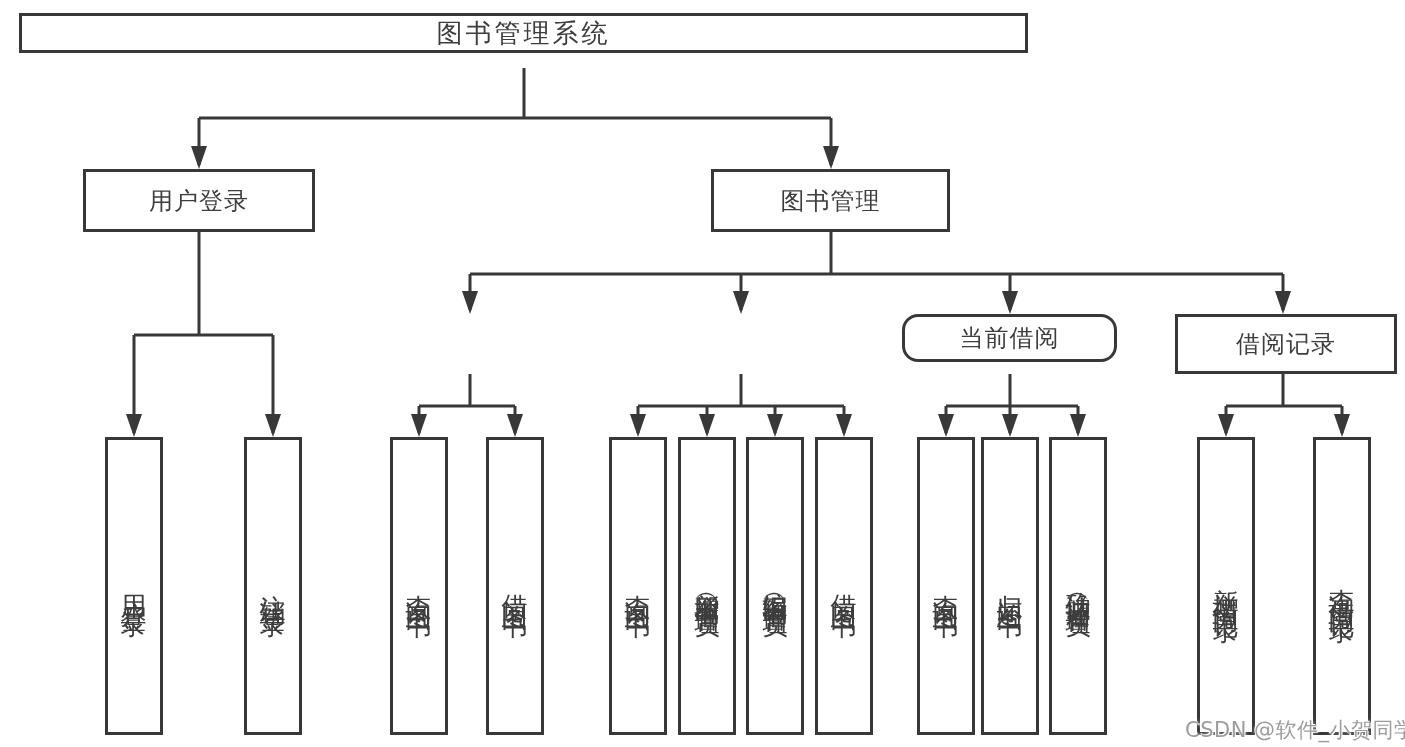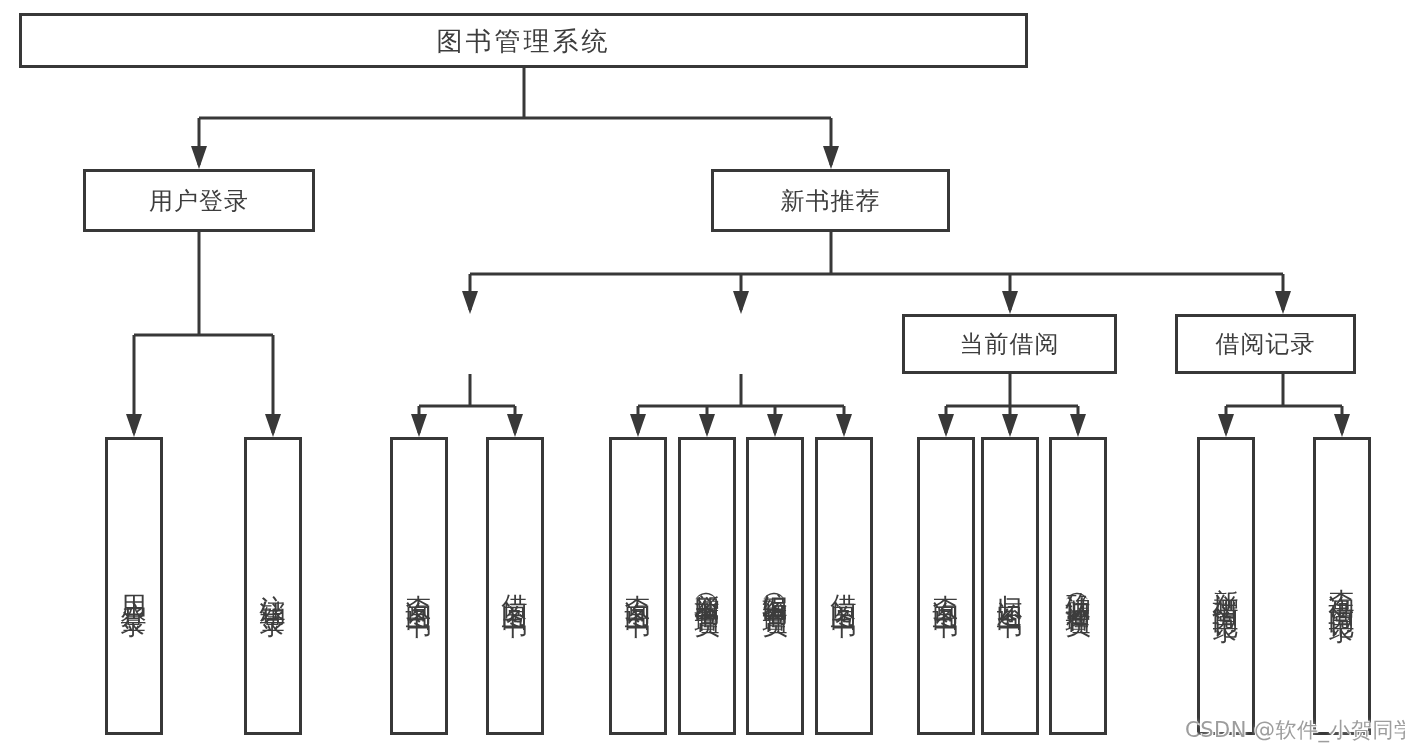--- a/index.html
+++ b/index.html
@@ -66,27 +66,27 @@
       <polygon points="767,414 783,414 775,437"></polygon>
       <polygon points="836,414 852,414 844,437"></polygon>
       <polygon points="938,414 954,414 946,437"></polygon>
       <polygon points="1002,414 1018,414 1010,437"></polygon>
       <polygon points="1070,414 1086,414 1078,437"></polygon>
       <polygon points="1218,414 1234,414 1226,437"></polygon>
       <polygon points="1334,414 1350,414 1342,437"></polygon>
     </g>
   </svg>
 
-  <div class="node root-node" style="left:19px;top:13px;width:1009px;height:55px;">图书管理系统</div>
+  <div class="node root-node" style="left:19px;top:13px;width:1009px;height:40px;">图书管理系统</div>
 
   <div class="node h-node" style="left:83px;top:169px;width:232px;height:63px;">用户登录</div>
-  <div class="node h-node" style="left:711px;top:169px;width:239px;height:63px;">新书推荐</div>
+  <div class="node h-node" style="left:711px;top:169px;width:239px;height:63px;">图书管理</div>
 
-  <div class="node h-node" style="left:902px;top:314px;width:215px;height:60px;">当前借阅</div>
-  <div class="node h-node" style="left:1175px;top:314px;width:181px;height:60px;">借阅记录</div>
+  <div class="node h-node" style="left:902px;top:314px;width:215px;height:48px;border-radius:16px;">当前借阅</div>
+  <div class="node h-node" style="left:1175px;top:314px;width:222px;height:60px;">借阅记录</div>
 
   <div class="node leaf" style="left:105px;">用户登录</div>
   <div class="node leaf" style="left:244px;">注销登录</div>
   <div class="node leaf" style="left:390px;">查询图书</div>
   <div class="node leaf" style="left:486px;">借阅图书</div>
   <div class="node leaf" style="left:609px;">查询图书</div>
   <div class="node leaf tight" style="left:678px;">新增图书（管理员）</div>
   <div class="node leaf tight" style="left:746px;">编辑图书（管理员）</div>
   <div class="node leaf" style="left:815px;">借阅图书</div>
   <div class="node leaf" style="left:917px;">查询图书</div>

